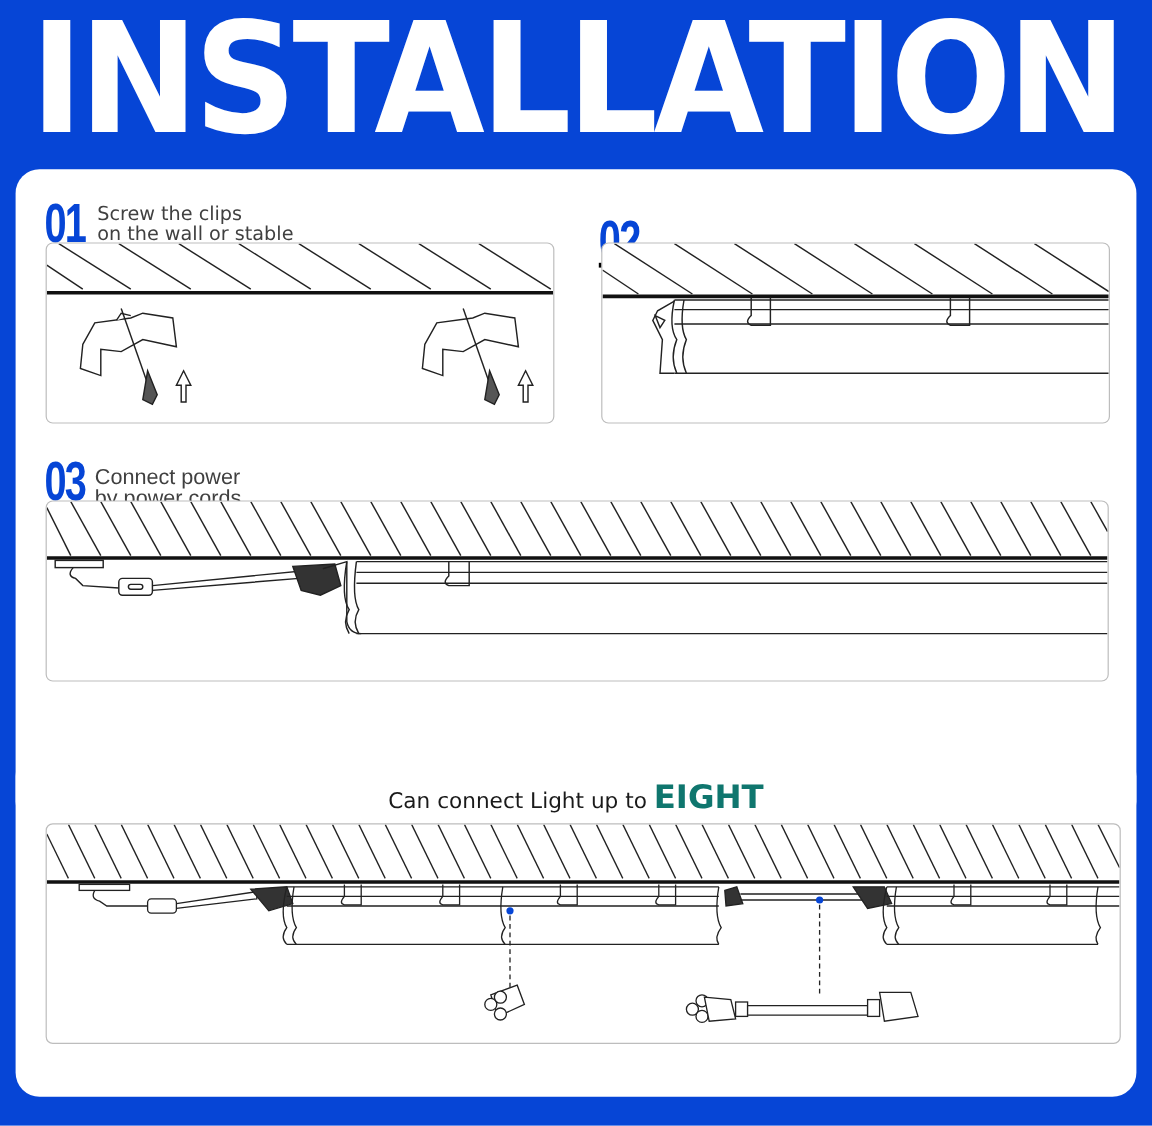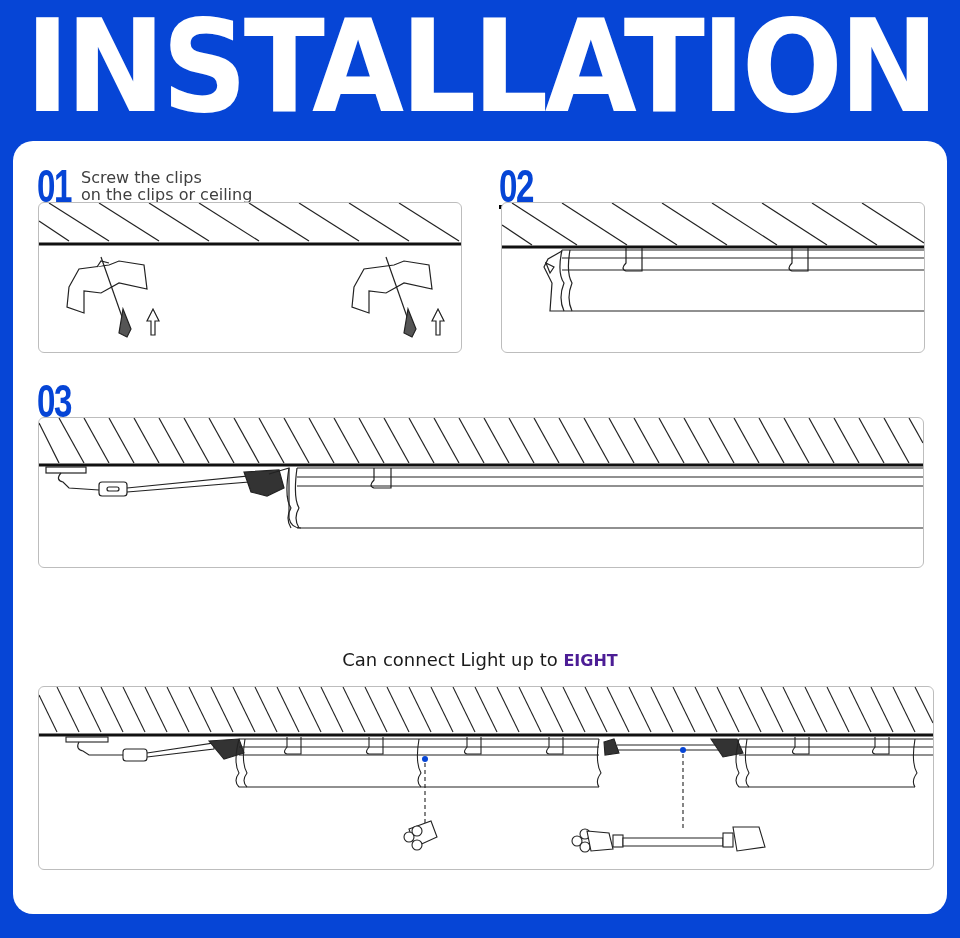--- a/index.html
+++ b/index.html
@@ -10,36 +10,36 @@
   .card1{left:13px;top:141px;width:934px;height:547px;}
   .card2{left:13px;top:627px;width:934px;height:287px;}
   .step{position:absolute;display:flex;align-items:center;}
   .step .num{color:#0645d6;font-family:"Liberation Sans",sans-serif;font-weight:bold;font-size:46px;line-height:1;transform:scaleX(0.72);transform-origin:left center;letter-spacing:-2px;width:44px;display:inline-block;}
   .step .txt{font-family:"DejaVu Sans",sans-serif;font-size:16px;line-height:17px;color:#404040;}
   .step .txt div{white-space:nowrap;}
   .step.condensed .txt{font-family:"Liberation Sans",sans-serif;font-size:18px;line-height:18px;}
   .panel{position:absolute;border:1px solid #bdbdbd;border-radius:6px;background:#fff;overflow:hidden;}
   .panel svg{display:block;}
   .eight-heading{position:absolute;left:0;width:934px;top:22px;text-align:center;font-family:"DejaVu Sans",sans-serif;font-size:18px;color:#1a1a1a;}
-  .eight-heading .accent{color:#4c1d95;font-weight:bold;font-size:16px;}
+  .eight-heading .accent{color:#0f766e;font-weight:bold;font-size:27px;}
 </style>
 </head>
 <body>
 
 <div class="title">
   <span>INSTALLATION</span>
 </div>
 
 <div class="card card1">
 
   <div class="step" style="left:24px;top:22px;">
     <span class="num">01</span>
     <span class="txt">
       <div>Screw the clips</div>
-      <div>on the clips or ceiling</div>
+      <div>on the wall or stable</div>
     </span>
   </div>
   <div class="panel" style="left:25px;top:61px;width:422px;height:149px;">
     <svg width="422" height="149" viewBox="0 0 422 149">
       <g stroke="#222" stroke-width="1.2" fill="none">
         <line x1="10" y1="0" x2="70" y2="38"></line>
           <line x1="60" y1="0" x2="120" y2="38"></line>
           <line x1="110" y1="0" x2="170" y2="38"></line>
         <line x1="160" y1="0" x2="220" y2="38"></line>
           <line x1="210" y1="0" x2="270" y2="38"></line>
@@ -56,21 +56,21 @@
         <path d="M84 106 L92 126 L88 134 L80 130 Z" fill="#555"></path>
         <path d="M112 132 L112 118 L108 118 L114 106 L120 118 L116 118 L116 132 Z"></path>
         <path d="M315 84 L325 66 L355 62 L365 58 L390 62 L393 86 L365 80 L347 90 L330 88 L330 110 L313 104 Z"></path>
         <line x1="347" y1="54" x2="373" y2="128"></line>
         <path d="M369 106 L377 126 L373 134 L365 130 Z" fill="#555"></path>
         <path d="M397 132 L397 118 L393 118 L399 106 L405 118 L401 118 L401 132 Z"></path>
       </g>
     </svg>
   </div>
 
-  <div class="step" style="left:486px;top:22px;text-decoration:underline;">
+  <div class="step" style="left:486px;top:36px;text-decoration:underline;">
     <span class="num">02</span>
     <span class="txt">
     </span>
   </div>
   <div class="panel" style="left:488px;top:61px;width:422px;height:149px;">
     <svg width="422" height="149" viewBox="0 0 422 149">
       <g stroke="#222" stroke-width="1.2" fill="none">
         <line x1="10" y1="0" x2="75" y2="42"></line>
           <line x1="60" y1="0" x2="125" y2="42"></line>
           <line x1="110" y1="0" x2="175" y2="42"></line>
@@ -89,20 +89,24 @@
         <path d="M60 48 L46 56 L42 64 L50 80 L48 108 L60 108"></path>
         <path d="M44 60 L52 64 L48 70 Z"></path>
         <path d="M124 45 L124 60 Q118 66 124 68 L140 68 L140 45"></path>
         <path d="M290 45 L290 60 Q284 66 290 68 L306 68 L306 45"></path>
       </g>
     </svg>
   </div>
 
   <div class="step condensed" style="left:24px;top:237px;align-items:flex-end;">
     <span class="num">03</span>
+    <span class="txt" style="margin-left:-2px;">
+      <div>Connect power</div>
+      <div>by power cords</div>
+    </span>
   </div>
   <div class="panel" style="left:25px;top:276px;width:884px;height:149px;">
     <svg width="884" height="149" viewBox="0 0 884 149">
       <g stroke="#222" stroke-width="1.2" fill="none" id="hatch3">
         <line x1="0" y1="5" x2="20" y2="45"></line>
           <line x1="20" y1="0" x2="45" y2="45"></line>
           <line x1="45" y1="0" x2="70" y2="45"></line>
         <line x1="70" y1="0" x2="95" y2="45"></line>
           <line x1="95" y1="0" x2="120" y2="45"></line>
           <line x1="120" y1="0" x2="145" y2="45"></line>

